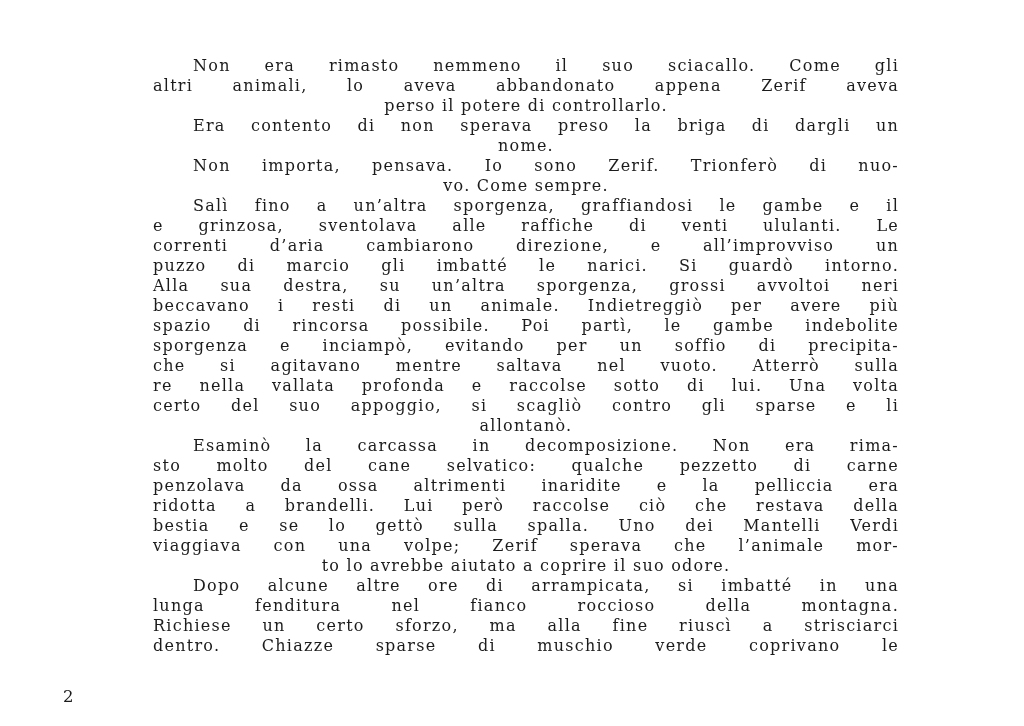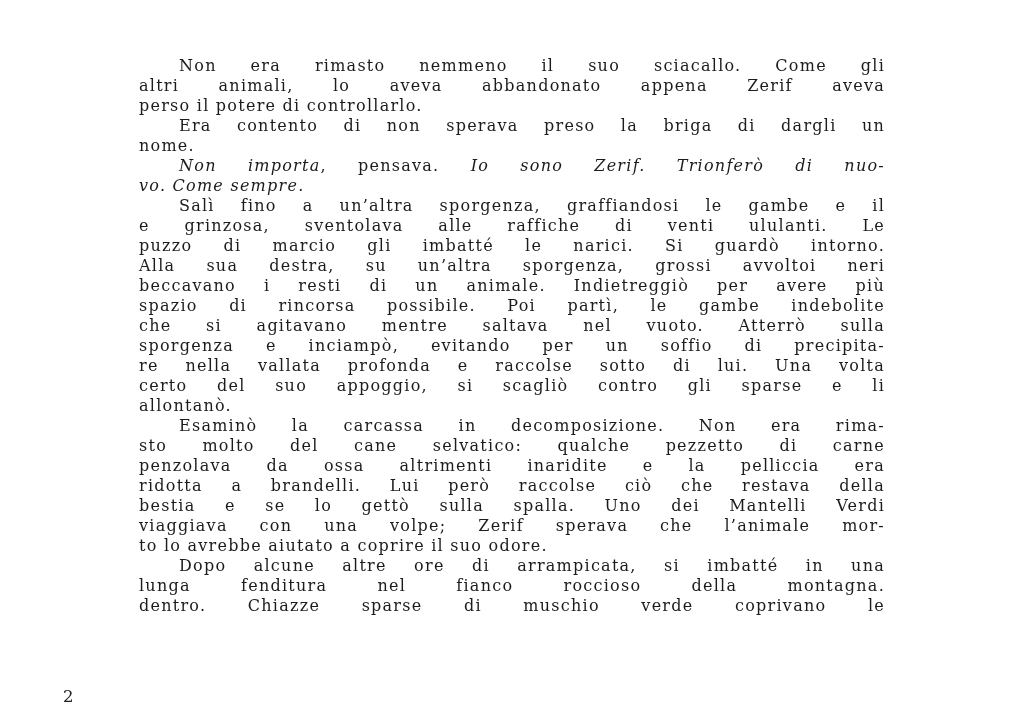--- a/index.html
+++ b/index.html
@@ -10,41 +10,41 @@
   .scan-page {
     position: relative;
     width: 1024px;
     height: 726px;
     background: #ffffff;
     overflow: hidden;
     font-family: "DejaVu Serif", serif;
   }
   .page-text {
     position: absolute;
-    left: 139px;
+    left: 153px;
     top: 56px;
     width: 746px;
     color: #1c1c1c;
   }
   .line {
     font-size: 16px;
     line-height: 20px;
     letter-spacing: 1.25px;
-    text-align: left;
+    text-align: center;
     text-rendering: optimizeLegibility;
   }
   .line.j {
     text-align: justify;
     text-align-last: justify;
   }
   .line.ind {
     text-indent: 40px;
   }
   .seg { font-style: normal; }
-  .seg.it { font-style: italic; }
+  .seg.it { }
   .page-number {
     position: absolute;
     left: 63px;
     top: 687px;
     font-size: 16.5px;
     line-height: 20px;
     color: #1c1c1c;
     letter-spacing: 0.5px;
   }
 </style>
@@ -55,34 +55,36 @@
   <div class="page-text">
       <div class="line j ind"><span class="seg">Non era rimasto nemmeno il suo sciacallo. Come gli</span></div>
       <div class="line j"><span class="seg">altri animali, lo aveva abbandonato appena Zerif aveva</span></div>
       <div class="line"><span class="seg">perso il potere di controllarlo.</span></div>
       <div class="line j ind"><span class="seg">Era contento di non sperava preso la briga di dargli un</span></div>
       <div class="line"><span class="seg">nome.</span></div>
       <div class="line j ind"><span class="seg it">Non importa</span><span class="seg">, pensava. </span><span class="seg it">Io sono Zerif. Trionferò di nuo-</span></div>
       <div class="line"><span class="seg it">vo. Come sempre.</span></div>
       <div class="line j ind"><span class="seg">Salì fino a un’altra sporgenza, graffiandosi le gambe e il</span></div>
       <div class="line j"><span class="seg">e grinzosa, sventolava alle raffiche di venti ululanti. Le</span></div>
+      <div class="line j"><span class="seg">correnti d’aria cambiarono direzione, e all’improvviso un</span></div>
       <div class="line j"><span class="seg">puzzo di marcio gli imbatté le narici. Si guardò intorno.</span></div>
       <div class="line j"><span class="seg">Alla sua destra, su un’altra sporgenza, grossi avvoltoi neri</span></div>
       <div class="line j"><span class="seg">beccavano i resti di un animale. Indietreggiò per avere più</span></div>
       <div class="line j"><span class="seg">spazio di rincorsa possibile. Poi partì, le gambe indebolite</span></div>
+      <div class="line j"><span class="seg">sporgenza e inciampò, evitando per un soffio di precipita-</span></div>
       <div class="line j"><span class="seg">che si agitavano mentre saltava nel vuoto. Atterrò sulla</span></div>
-      <div class="line j"><span class="seg">sporgenza e inciampò, evitando per un soffio di precipita-</span></div>
       <div class="line j"><span class="seg">re nella vallata profonda e raccolse sotto di lui. Una volta</span></div>
       <div class="line j"><span class="seg">certo del suo appoggio, si scagliò contro gli sparse e li</span></div>
       <div class="line"><span class="seg">allontanò.</span></div>
       <div class="line j ind"><span class="seg">Esaminò la carcassa in decomposizione. Non era rima-</span></div>
       <div class="line j"><span class="seg">sto molto del cane selvatico: qualche pezzetto di carne</span></div>
       <div class="line j"><span class="seg">penzolava da ossa altrimenti inaridite e la pelliccia era</span></div>
       <div class="line j"><span class="seg">ridotta a brandelli. Lui però raccolse ciò che restava della</span></div>
       <div class="line j"><span class="seg">bestia e se lo gettò sulla spalla. Uno dei Mantelli Verdi</span></div>
       <div class="line j"><span class="seg">viaggiava con una volpe; Zerif sperava che l’animale mor-</span></div>
       <div class="line"><span class="seg">to lo avrebbe aiutato a coprire il suo odore.</span></div>
       <div class="line j ind"><span class="seg">Dopo alcune altre ore di arrampicata, si imbatté in una</span></div>
       <div class="line j"><span class="seg">lunga fenditura nel fianco roccioso della montagna.</span></div>
+      <div class="line j"><span class="seg">Richiese un certo sforzo, ma alla fine riuscì a strisciarci</span></div>
       <div class="line j"><span class="seg">dentro. Chiazze sparse di muschio verde coprivano le</span></div>
     </div>
   <div class="page-number">2</div>
 </div>
 
 </body></html>

